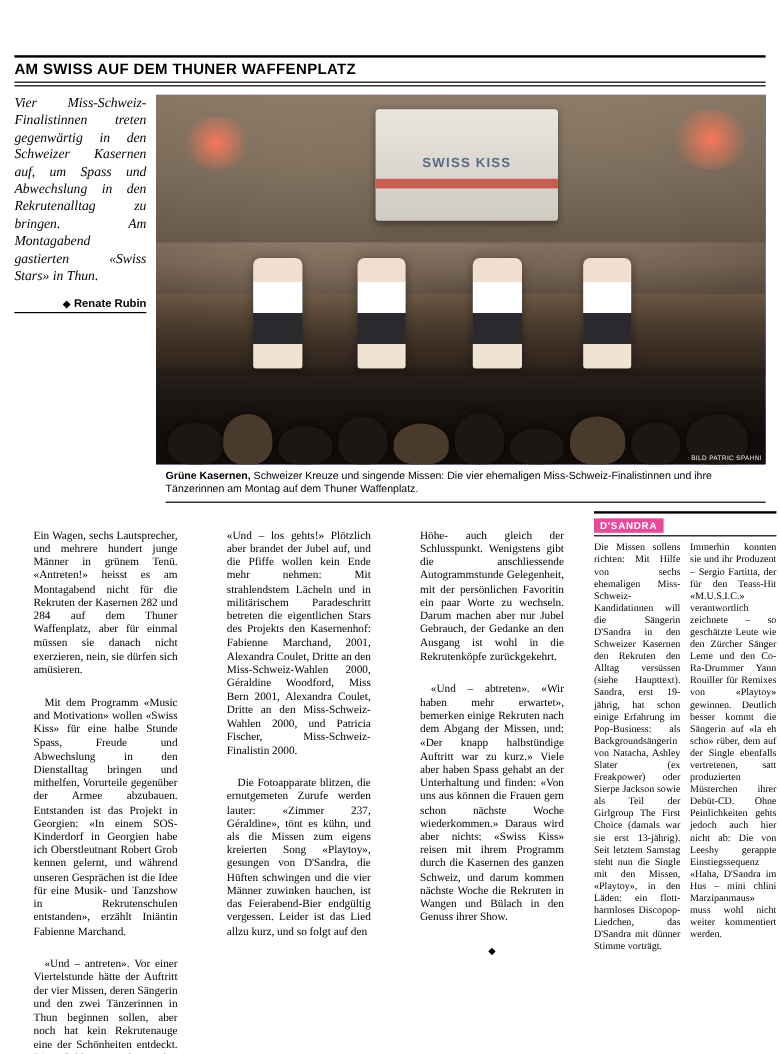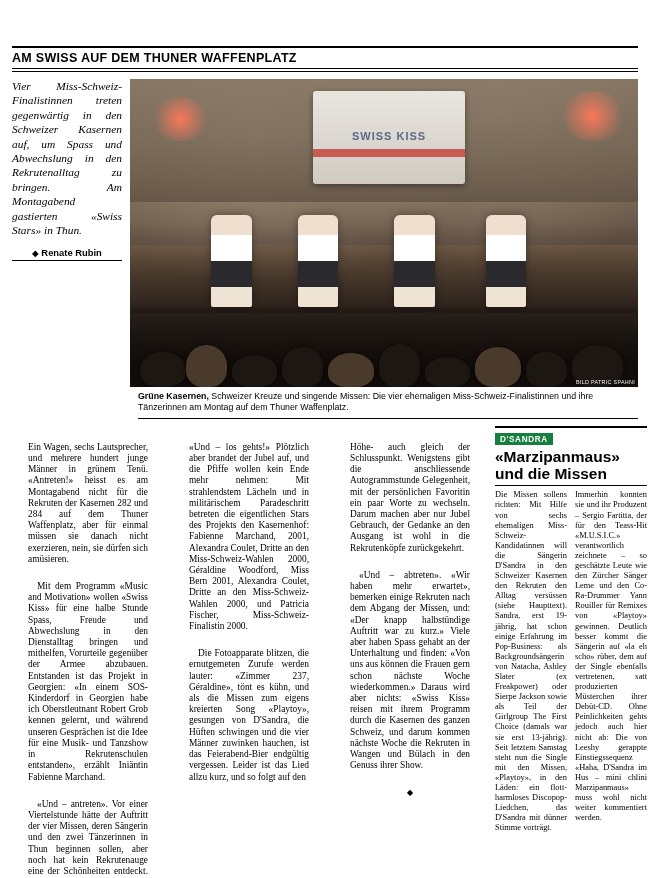--- a/index.html
+++ b/index.html
@@ -65,21 +65,21 @@
     font-style: italic;
     font-size: 11.4px;
     line-height: 14.4px;
     text-align: justify;
   }
   .byline {
     margin-top: 10px;
     font-family: "Liberation Sans", sans-serif;
     font-size: 9.4px;
     font-weight: bold;
-    text-align: center;
+    text-align: right;
   }
   .byline .diamond {
     font-size: 8px;
     margin-right: 3px;
   }
   .byline-rule {
     border-bottom: 1px solid #000;
     margin-top: 2px;
   }
   
@@ -202,21 +202,21 @@
   }
   .col p + p { text-indent: 9px; }
   .col p.nohang { text-indent: 0; }
   
   .side-rule-top {
     border-top: 2px solid #000;
     margin-bottom: 0;
   }
   .side-tag {
     display: inline-block;
-    background: #15803d;
+    background: #ec4899;
     color: #fff;
     font-family: "Liberation Sans", sans-serif;
     font-size: 8.2px;
     font-weight: bold;
     letter-spacing: .6px;
     padding: 1.5px 5px;
     margin: 3px 0 2px 0;
   }
   .side-title {
     font-family: "Liberation Sans", sans-serif;
@@ -329,21 +329,20 @@
 
     <div class="col">
       <p class="nohang">Höhe- auch gleich der Schlusspunkt. Wenigstens gibt die anschliessende Autogrammstunde Gelegenheit, mit der persönlichen Favoritin ein paar Worte zu wechseln. Darum machen aber nur Jubel Gebrauch, der Gedanke an den Ausgang ist wohl in die Rekrutenköpfe zurückgekehrt.</p>
       <p>«Und – abtreten». «Wir haben mehr erwartet», bemerken einige Rekruten nach dem Abgang der Missen, und: «Der knapp halbstündige Auftritt war zu kurz.» Viele aber haben Spass gehabt an der Unterhaltung und finden: «Von uns aus können die Frauen gern schon nächste Woche wiederkommen.» Daraus wird aber nichts: «Swiss Kiss» reisen mit ihrem Programm durch die Kasernen des ganzen Schweiz, und darum kommen nächste Woche die Rekruten in Wangen und Bülach in den Genuss ihrer Show.</p>
       <div class="end-diamond">◆</div>
     </div>
 
     <div class="col">
       <div class="side-rule-top"></div>
       <div class="side-tag">D'SANDRA</div>
-      <div class="side-title">«Marzipanmaus» und die Missen</div>
       <div class="side-rule"></div>
       <div class="side-cols">
         <div class="side-col">
           <p class="nohang">Die Missen sollens richten: Mit Hilfe von sechs ehemaligen Miss-Schweiz-Kandidatinnen will die Sängerin D'Sandra in den Schweizer Kasernen den Rekruten den Alltag versüssen (siehe Haupttext). Sandra, erst 19-jährig, hat schon einige Erfahrung im Pop-Business: als Backgroundsängerin von Natacha, Ashley Slater (ex Freakpower) oder Sierpe Jackson sowie als Teil der Girlgroup The First Choice (damals war sie erst 13-jährig). Seit letztem Samstag steht nun die Single mit den Missen, «Playtoy», in den Läden: ein flott-harmloses Discopop-Liedchen, das D'Sandra mit dünner Stimme vorträgt.</p>
         </div>
         <div class="side-col">
           <p class="nohang">Immerhin konnten sie und ihr Produzent – Sergio Fartitta, der für den Teass-Hit «M.U.S.I.C.» verantwortlich zeichnete – so geschätzte Leute wie den Zürcher Sänger Leme und den Co-Ra-Drummer Yann Rouiller für Remixes von «Playtoy» gewinnen. Deutlich besser kommt die Sängerin auf «la eh scho» rüber, dem auf der Single ebenfalls vertretenen, satt produzierten Müsterchen ihrer Debüt-CD. Ohne Peinlichkeiten gehts jedoch auch hier nicht ab: Die von Leeshy gerappte Einstiegssequenz «Haha, D'Sandra im Hus – mini chlini Marzipanmaus» muss wohl nicht weiter kommentiert werden.</p>
 
         </div>
       </div>

